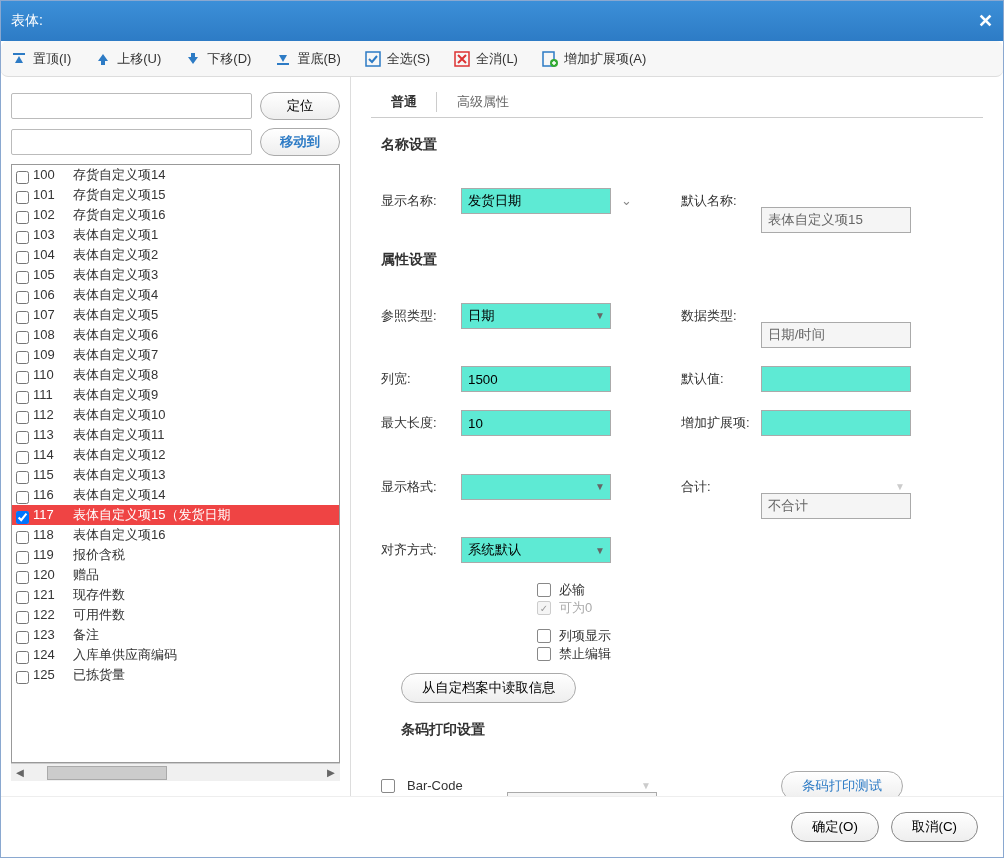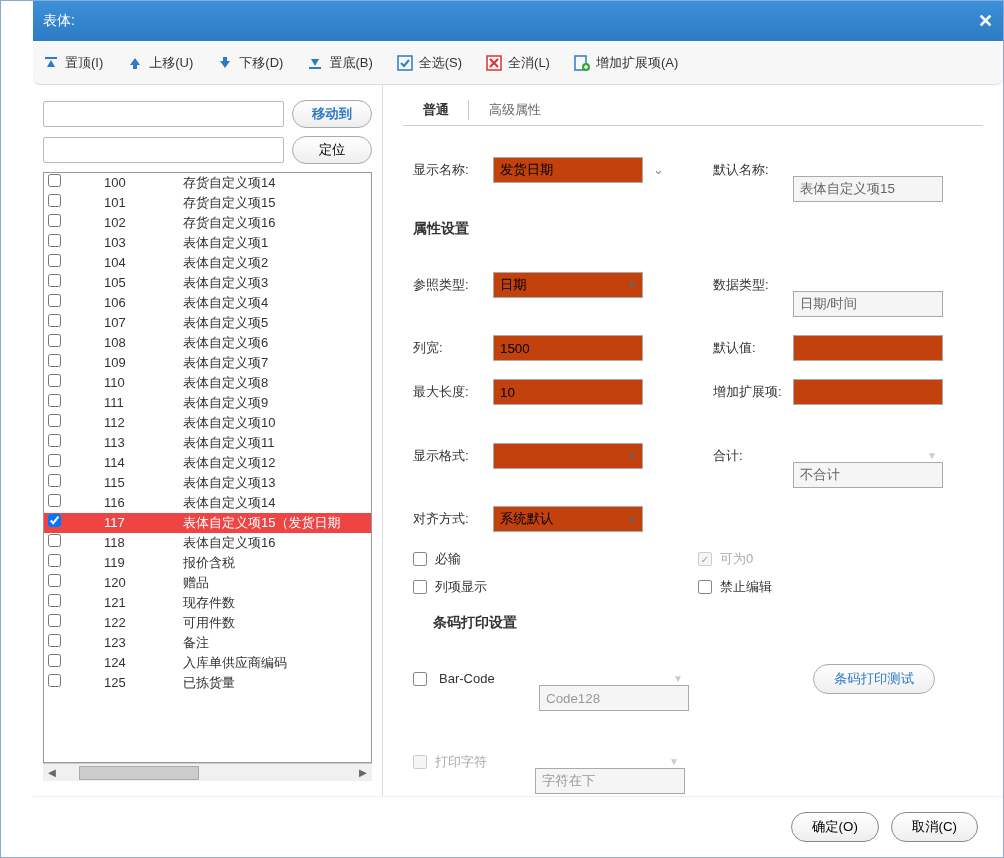--- a/index.html
+++ b/index.html
@@ -1,63 +1,63 @@
 <!DOCTYPE html>
 <html><head>
   <meta charset="utf-8">
   <style>
     * { box-sizing: border-box; margin: 0; padding: 0; }
     body { font-family: "Microsoft YaHei", Arial, sans-serif; font-size: 13px; color: #333; background: #fff; }
 
-    .window { width: 1004px; height: 858px; display: flex; flex-direction: column; border: 1px solid #8aa8d0; padding-left: 32px; }
+    .window { width: 1004px; height: 858px; display: flex; flex-direction: column; border: 1px solid #8aa8d0; }
     .title-bar { background: linear-gradient(to bottom, #3c8fd8, #2d7bc5); color: #fff; height: 40px; display: flex; align-items: center; justify-content: space-between; padding: 0 10px; }
     .title-bar-text { font-size: 14px; }
     .close-btn { color: #fff; font-size: 18px; cursor: pointer; font-weight: bold; }
 
-    .toolbar { background: #f7f7f7; border-bottom: 1px solid #ddd; height: 44px; display: flex; align-items: center; padding: 0 10px; border-radius: 7px; }
+    .toolbar { background: #f7f7f7; border-bottom: 1px solid #ddd; height: 36px; display: flex; align-items: center; padding: 0 10px; border-radius: 7px; }
     .toolbar-btn { display: flex; align-items: center; margin-right: 24px; cursor: pointer; color: #333; }
     .toolbar-icon { width: 16px; height: 16px; margin-right: 6px; display: inline-flex; align-items: center; justify-content: center; }
     .icon-svg { width: 16px; height: 16px; }
 
     .content { display: flex; flex: 1; overflow: hidden; }
     .left-panel { width: 350px; border-right: 1px solid #ddd; padding: 15px 10px; display: flex; flex-direction: column; }
     .search-row { display: flex; align-items: center; margin-bottom: 8px; }
     .search-input { flex: 1; height: 26px; border: 1px solid #bbb; border-radius: 2px; padding: 0 5px; }
     .small-btn { width: 80px; height: 28px; border: 1px solid #aaa; border-radius: 14px; background: linear-gradient(to bottom, #fff, #eee); margin-left: 8px; cursor: pointer; }
     .small-btn.blue { color: #2d7bc5; font-weight: bold; }
 
     .list-box { flex: 1; border: 1px solid #999; overflow-y: scroll; background: #fff; position: relative; }
-    .list-item { padding: 1px 4px; display: flex; align-items: flex-start; white-space: nowrap; cursor: pointer; line-height: 18px; font-size: 13px; gap: 39px; }
+    .list-item { padding: 1px 4px; display: flex; align-items: flex-end; white-space: nowrap; cursor: pointer; line-height: 18px; font-size: 13px; }
     .list-item input[type="checkbox"] { margin-right: 4px; }
     .list-item.selected { background: #ef4444; color: #fff; }
     .list-item .idx { width: 40px; display: inline-block; }
     .hscroll { height: 18px; background: #f0f0f0; border-top: 1px solid #ccc; display: flex; align-items: center; }
     .hscroll .thumb { height: 14px; width: 120px; background: #ccc; margin-left: 18px; border:1px solid #aaa; }
     .hscroll .arrow { width: 18px; text-align: center; color: #666; }
 
     .right-panel { flex: 1; padding: 10px 20px; overflow: auto; }
     .tabs { display: flex; border-bottom: 1px solid #ccc; margin-bottom: 11px; align-items: flex-end; }
     .tab { padding: 6px 20px; cursor: pointer; position: relative; color: #666; }
     .tab.active { color: #333; font-weight: bold; }
     .tab::after { content: ""; position: absolute; right: 0; top: 5px; bottom: 5px; width: 1px; background: #ccc; }
     .tab:last-child::after { display: none; }
 
     .section-title { font-weight: bold; margin: 18px 0 14px 10px; font-size: 14px; }
     .form-row { display: flex; align-items: center; margin-bottom: 18px; margin-left: 10px; }
     .label { width: 80px; color: #333; }
-    .input-text { width: 150px; height: 26px; border: 1px solid #aaa; padding: 0 6px; background: #c2410c; }
+    .input-text { width: 150px; height: 26px; border: 1px solid #aaa; padding: 0 6px; background: #5eead4; }
     .input-text.readonly { background: #f5f5f5; color: #666; margin-top: 39px; }
     .combo { position: relative; display: inline-flex; align-items: center; }
     .combo .arrow-down { position: absolute; right: 6px; color: #666; pointer-events: none; font-size: 10px; }
     .chevron { margin: 0 10px; color: #888; }
 
     .col-left { width: 300px; display: flex; align-items: center; }
     .col-right { display: flex; align-items: center; }
 
-    .check-row { display: flex; align-items: center; margin-left: 10px; margin-bottom: 10px; }
+    .check-row { display: flex; align-items: center; margin-left: 10px; margin-bottom: 10px; flex-direction: column; }
     .check-item { display: flex; align-items: center; width: 290px; }
     .dcheck { width: 14px; height: 14px; border: 1px solid #888; border-radius: 2px; margin-right: 8px; display: inline-flex; align-items: center; justify-content: center; font-size: 10px; color: #999; }
     .dcheck.disabled { border-color: #ccc; background: #f5f5f5; }
 
     .long-btn { height: 30px; padding: 0 20px; border: 1px solid #aaa; border-radius: 15px; background: linear-gradient(to bottom,#fff,#eee); cursor: pointer; margin-left: 20px; }
 
     .footer { display: flex; justify-content: flex-end; align-items: center; padding: 15px 25px; border-top: 1px solid #eee; }
     .footer-btn { height: 30px; padding: 0 20px; border: 1px solid #888; border-radius: 15px; background: linear-gradient(to bottom,#fff,#eee); margin-left: 12px; cursor: pointer; }
   </style>
 </head>
@@ -131,25 +131,25 @@
           </svg>
         </span>
       <span>增加扩展项(A)</span>
     </div>
   </div>
 
   <div class="content">
     <div class="left-panel">
       <div class="search-row">
         <input class="search-input" style="">
-        <button class="small-btn blue">移动到</button>
+        <button class="small-btn">定位</button>
       </div>
       <div class="search-row">
         <input class="search-input" style="">
-        <button class="small-btn">定位</button>
+        <button class="small-btn blue">移动到</button>
       </div>
       <div class="list-box" id="listbox">
           <div class="list-item">
             <input type="checkbox" style="">
             <span class="idx">100</span>
             <span>存货自定义项14</span>
           </div>
           <div class="list-item">
             <input type="checkbox" style="">
             <span class="idx">101</span>
@@ -282,20 +282,21 @@
         <span class="arrow" style="margin-left:auto">►</span>
       </div>
     </div>
 
     <div class="right-panel">
       <div class="tabs">
         <div class="tab active">普通</div>
         <div class="tab">高级属性</div>
       </div>
 
+      <div class="section-title">名称设置</div>
       <div class="form-row">
         <div class="col-left">
           <span class="label">显示名称:</span>
           <input class="input-text" value="发货日期" style="">
           <span class="chevron">⌄</span>
         </div>
         <div class="col-right">
           <span class="label">默认名称:</span>
           <input class="input-text readonly" value="表体自定义项15" style="">
         </div>
@@ -375,20 +376,23 @@
         <div class="check-item">
           <span class="dcheck"></span>
           <span>列项显示</span>
         </div>
         <div class="check-item">
           <span class="dcheck"></span>
           <span>禁止编辑</span>
         </div>
       </div>
 
+      <div style="margin:10px 0 0 10px">
+        <button class="long-btn">从自定档案中读取信息</button>
+      </div>
 
       <div class="section-title" style="margin-left:30px">条码打印设置</div>
       <div class="form-row" style="margin-left:10px">
         <div class="col-left" style="width:380px">
           <span class="dcheck" style="margin-left:0"></span>
           <span style="width:100px;margin-left:4px">Bar-Code</span>
           <span class="combo">
               <input class="input-text readonly" style="color: rgb(153, 153, 153);" value="Code128">
               <span class="arrow-down" style="color:#ccc">▼</span>
             </span>

